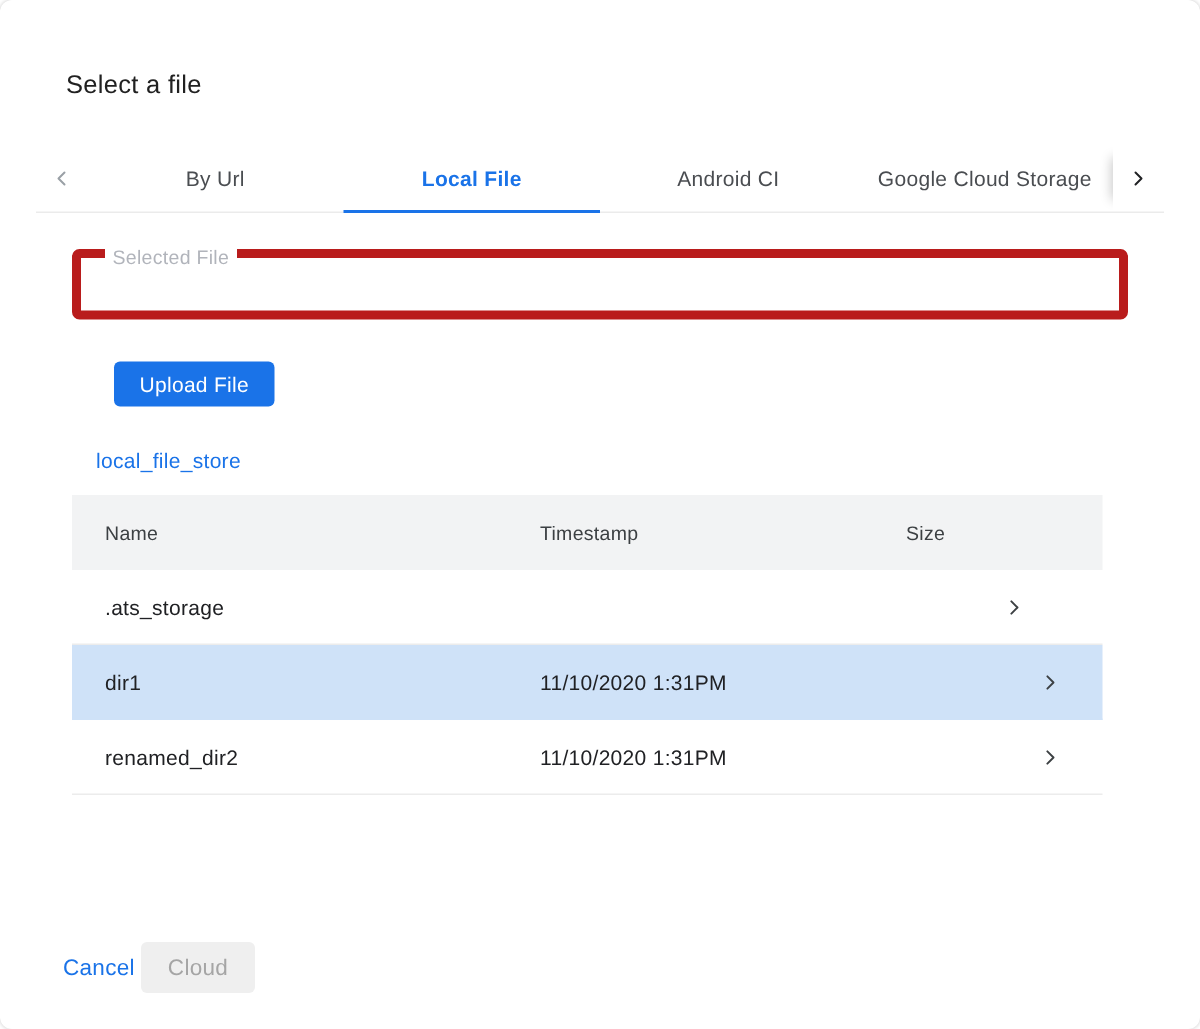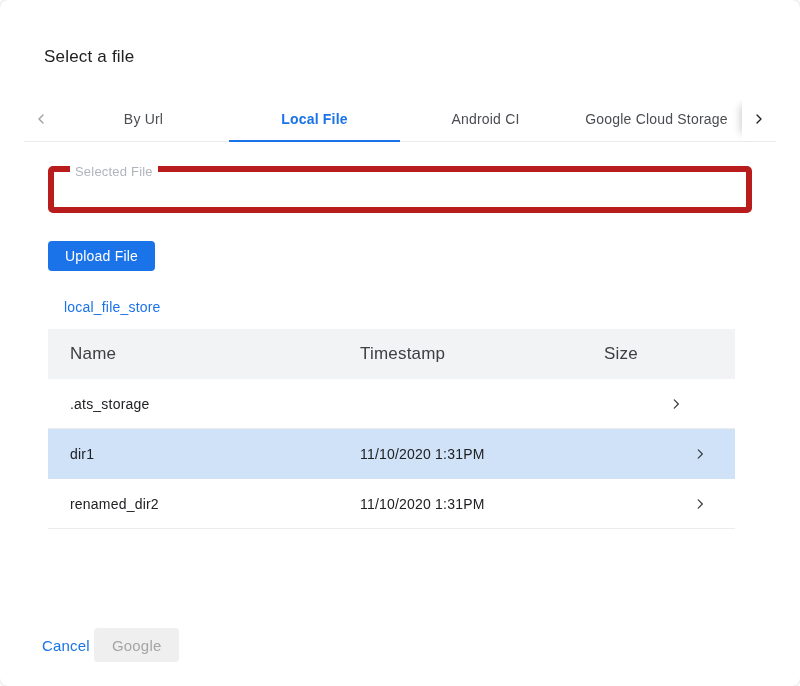--- a/index.html
+++ b/index.html
@@ -67,39 +67,39 @@
   }
   .field input{
     width:100%;height:100%;border:none;outline:none;background:transparent;
     padding:0 16px;font-family:inherit;font-size:14px;color:#202124;
   }
   .upload-btn{
     margin-top:28px;
     border:none;border-radius:4px;cursor:pointer;
     background:var(--accent);color:#fff;
     font-family:inherit;font-size:14px;letter-spacing:.2px;
-    padding:7px 17px;height:30px;display:inline-flex;align-items:center;
+    padding:7px 17px;height:30px;display:inline-flex;align-items:center;margin-left:28px;
   }
   .store-link{
     display:inline-block;margin:28px 0 0 16px;
     color:var(--accent);font-size:14px;text-decoration:none;cursor:pointer;
     letter-spacing:.2px;
   }
   
   .table{margin-top:13px;width:687px;}
   .thead,.trow{
     display:grid;
     grid-template-columns:290px 244px 1fr 24px;
     align-items:center;
     padding:0 28px 0 22px;
     height:50px;
   }
   .thead{
     background:var(--header-bg);
-    font-size:17px;color:#3c4043;letter-spacing:.2px;
+    font-size:13px;color:#3c4043;letter-spacing:.2px;
   }
   .trow{
     background:#fff;
     font-size:14px;color:#202124;
     border-bottom:1px solid #ececec;
     cursor:pointer;letter-spacing:.2px;
   }
   .trow.selected{background:var(--selected-row-bg);border-bottom-color:var(--selected-row-bg);}
   .chev{
     display:flex;align-items:center;justify-content:flex-end;color:#3c4043;
@@ -212,16 +212,16 @@
               <path d="M9 5l7 7-7 7" fill="none" stroke="currentColor" stroke-width="2.2" stroke-linecap="round" stroke-linejoin="round"></path>
             </svg>
         </span>
       </div>
     </div>
 
   </div>
 
   <div class="footer">
     <button class="cancel-btn">Cancel</button>
-    <button class="select-btn" disabled="">Google</button>
+    <button class="select-btn" disabled="">Cloud</button>
   </div>
 
 </div>
 
 </body></html>

